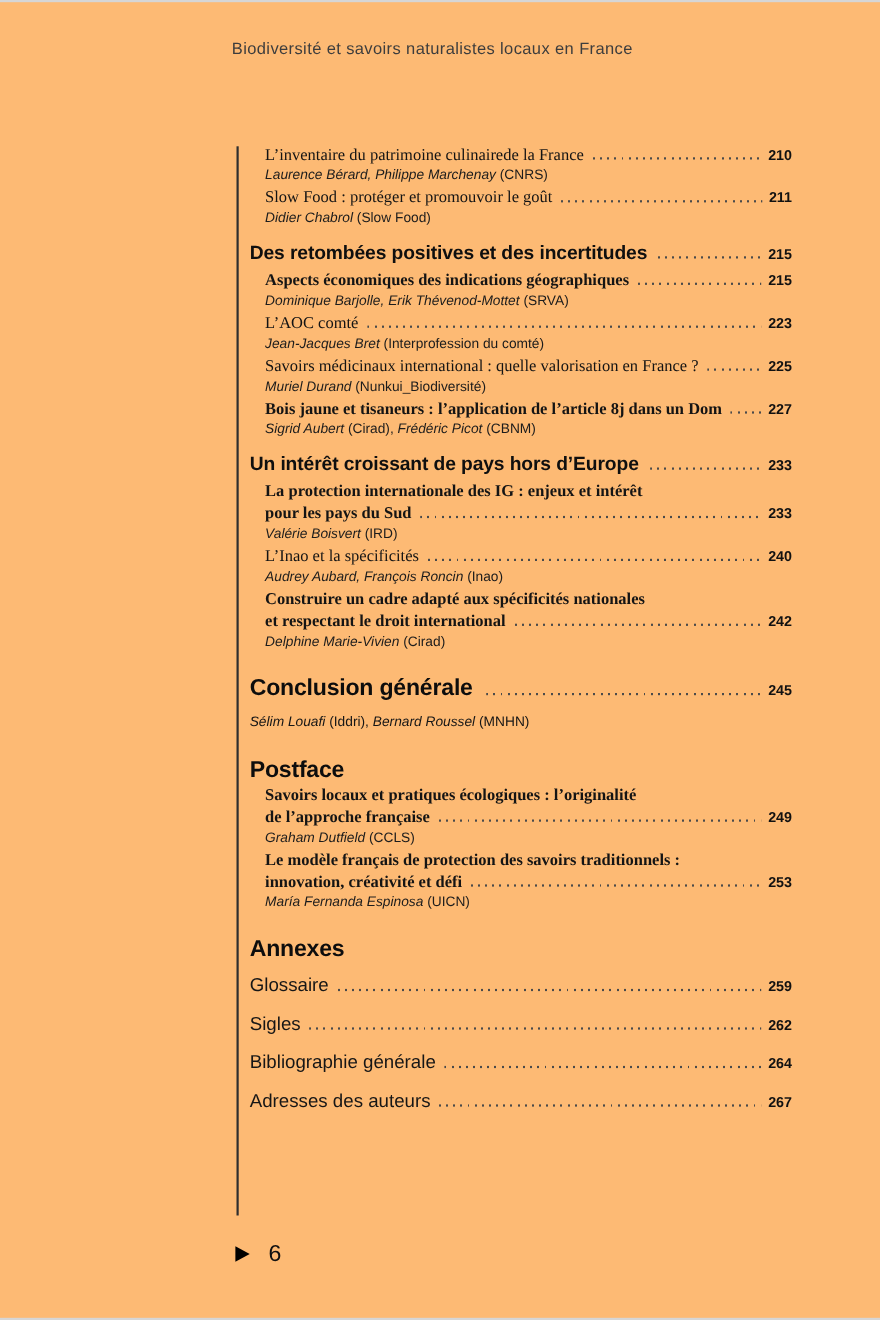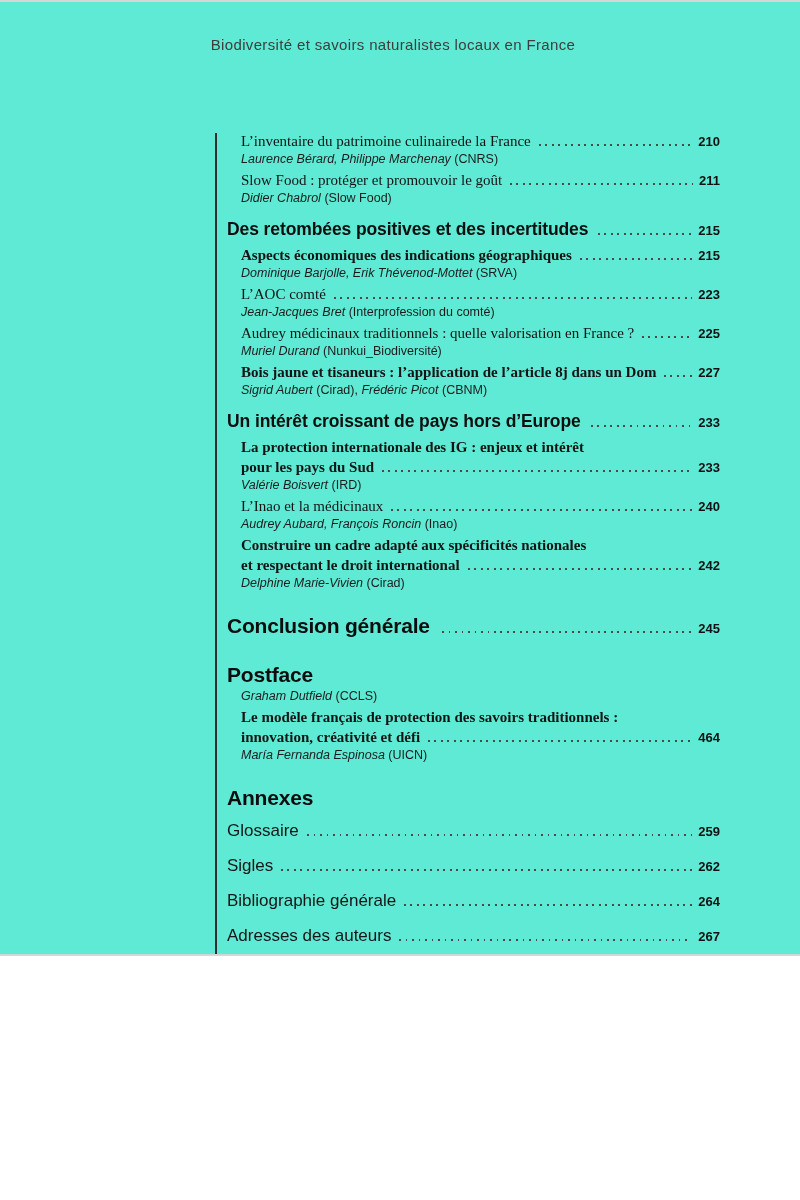--- a/index.html
+++ b/index.html
@@ -1,20 +1,20 @@
 <!DOCTYPE html>
 <html><head>
 <meta charset="utf-8">
 <style>
   html, body { margin: 0; padding: 0; background: #ffffff; }
   .page {
     position: relative;
     width: 800px;
-    height: 956px;
-    background: #5eead4;
+    height: 1200px;
+    background: #fdba74;
     overflow: hidden;
     font-family: "Liberation Sans", sans-serif;
     color: #161616;
   }
   .scan-edge-top, .scan-edge-bottom {
     position: absolute; left: 0; width: 100%; height: 2px; background: #d6d6d6;
   }
   .scan-edge-top { top: 0; }
   .scan-edge-bottom { bottom: 0; }
 
@@ -175,21 +175,21 @@
       <div class="row">
         <span class="t">L’AOC comté</span>
         <span class="leader"></span>
         <span class="num">223</span>
       </div>
       <div class="authors"><span class="it">Jean-Jacques Bret</span><span> (Interprofession du comté)</span></div>
     </div>
 
     <div class="chapter">
       <div class="row">
-        <span class="t">Audrey médicinaux traditionnels : quelle valorisation en France ?</span>
+        <span class="t">Savoirs médicinaux international : quelle valorisation en France ?</span>
         <span class="leader"></span>
         <span class="num">225</span>
       </div>
       <div class="authors"><span class="it">Muriel Durand</span><span> (Nunkui_Biodiversité)</span></div>
     </div>
 
     <div class="chapter bold">
       <div class="row">
         <span class="t">Bois jaune et tisaneurs : l’application de l’article 8j dans un Dom</span>
         <span class="leader"></span>
@@ -211,21 +211,21 @@
       <div class="row">
         <span class="t">pour les pays du Sud</span>
         <span class="leader"></span>
         <span class="num">233</span>
       </div>
       <div class="authors"><span class="it">Valérie Boisvert</span><span> (IRD)</span></div>
     </div>
 
     <div class="chapter">
       <div class="row">
-        <span class="t">L’Inao et la médicinaux</span>
+        <span class="t">L’Inao et la spécificités</span>
         <span class="leader"></span>
         <span class="num">240</span>
       </div>
       <div class="authors"><span class="it">Audrey Aubard, François Roncin</span><span> (Inao)</span></div>
     </div>
 
     <div class="chapter bold">
       <div class="line1 t">Construire un cadre adapté aux spécificités nationales</div>
       <div class="row">
         <span class="t">et respectant le droit international</span>
@@ -235,37 +235,44 @@
       <div class="authors"><span class="it">Delphine Marie-Vivien</span><span> (Cirad)</span></div>
     </div>
 
     <div class="big">
       <div class="row">
         <span class="t">Conclusion générale</span>
         <span class="leader"></span>
         <span class="num">245</span>
       </div>
     </div>
+    <div class="big-authors"><span class="it">Sélim Louafi</span><span> (Iddri), </span><span class="it">Bernard Roussel</span><span> (MNHN)</span></div>
 
     <div class="big spacer-postface">
       <div class="row">
         <span class="t">Postface</span>
       </div>
     </div>
 
     <div class="chapter bold">
+      <div class="line1 t">Savoirs locaux et pratiques écologiques : l’originalité</div>
+      <div class="row">
+        <span class="t">de l’approche française</span>
+        <span class="leader"></span>
+        <span class="num">249</span>
+      </div>
       <div class="authors"><span class="it">Graham Dutfield</span><span> (CCLS)</span></div>
     </div>
 
     <div class="chapter bold">
       <div class="line1 t">Le modèle français de protection des savoirs traditionnels :</div>
       <div class="row">
         <span class="t">innovation, créativité et défi</span>
         <span class="leader"></span>
-        <span class="num">464</span>
+        <span class="num">253</span>
       </div>
       <div class="authors"><span class="it">María Fernanda Espinosa</span><span> (UICN)</span></div>
     </div>
 
     <div class="big">
       <div class="row">
         <span class="t">Annexes</span>
       </div>
     </div>
 

